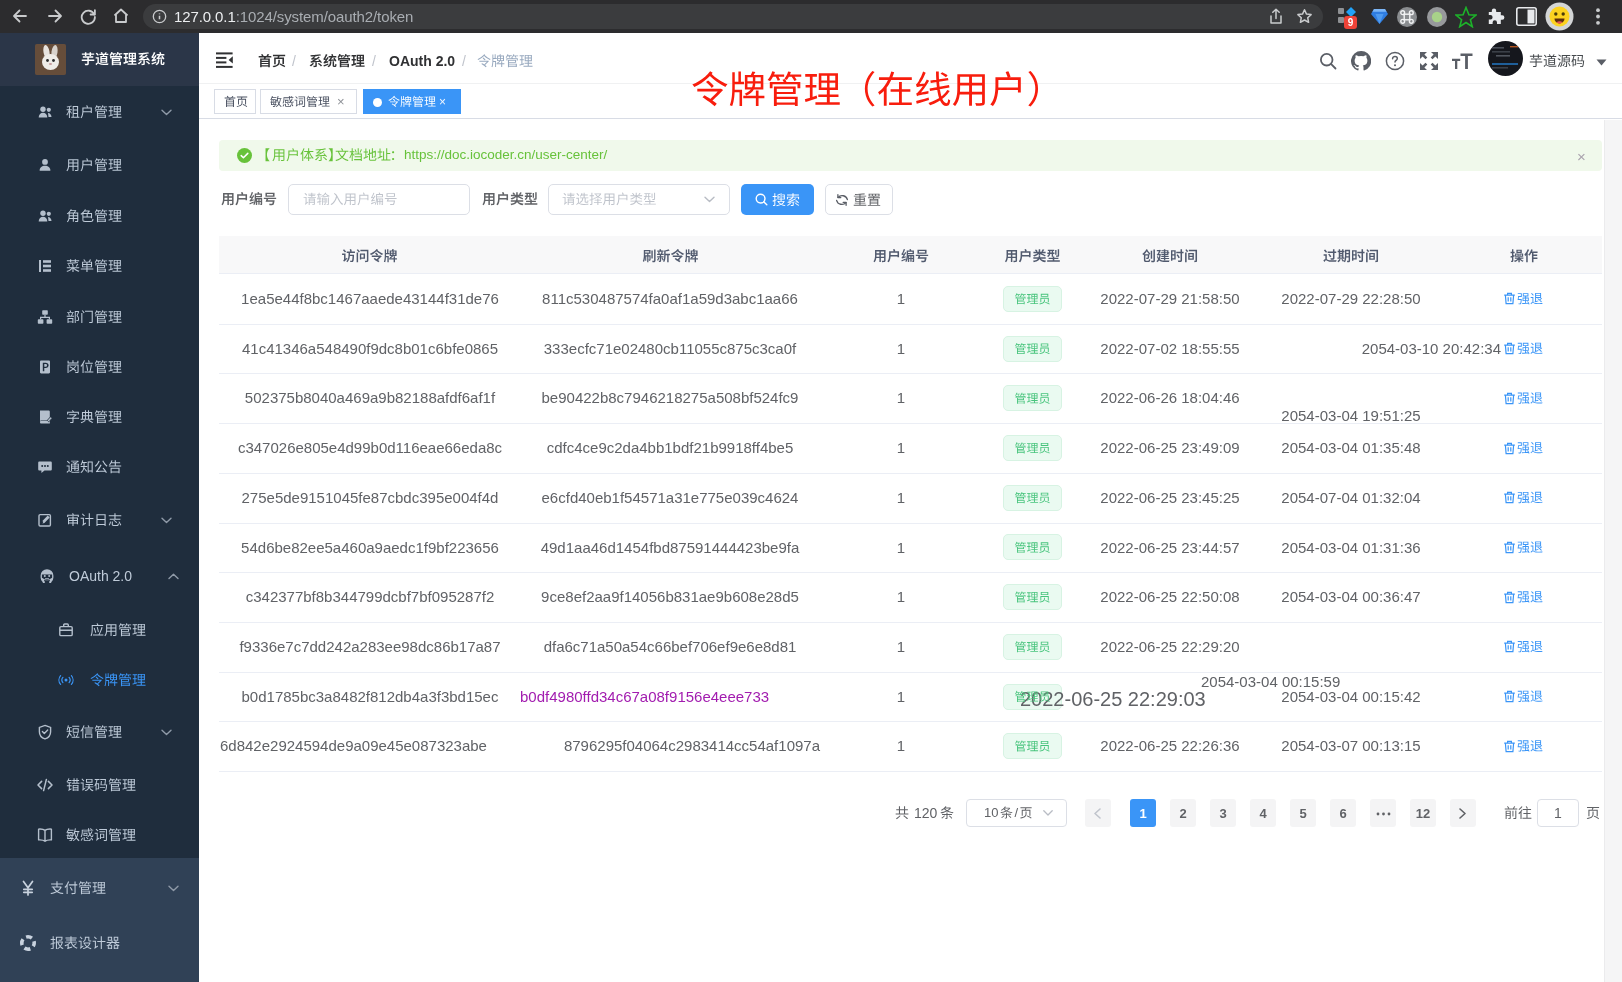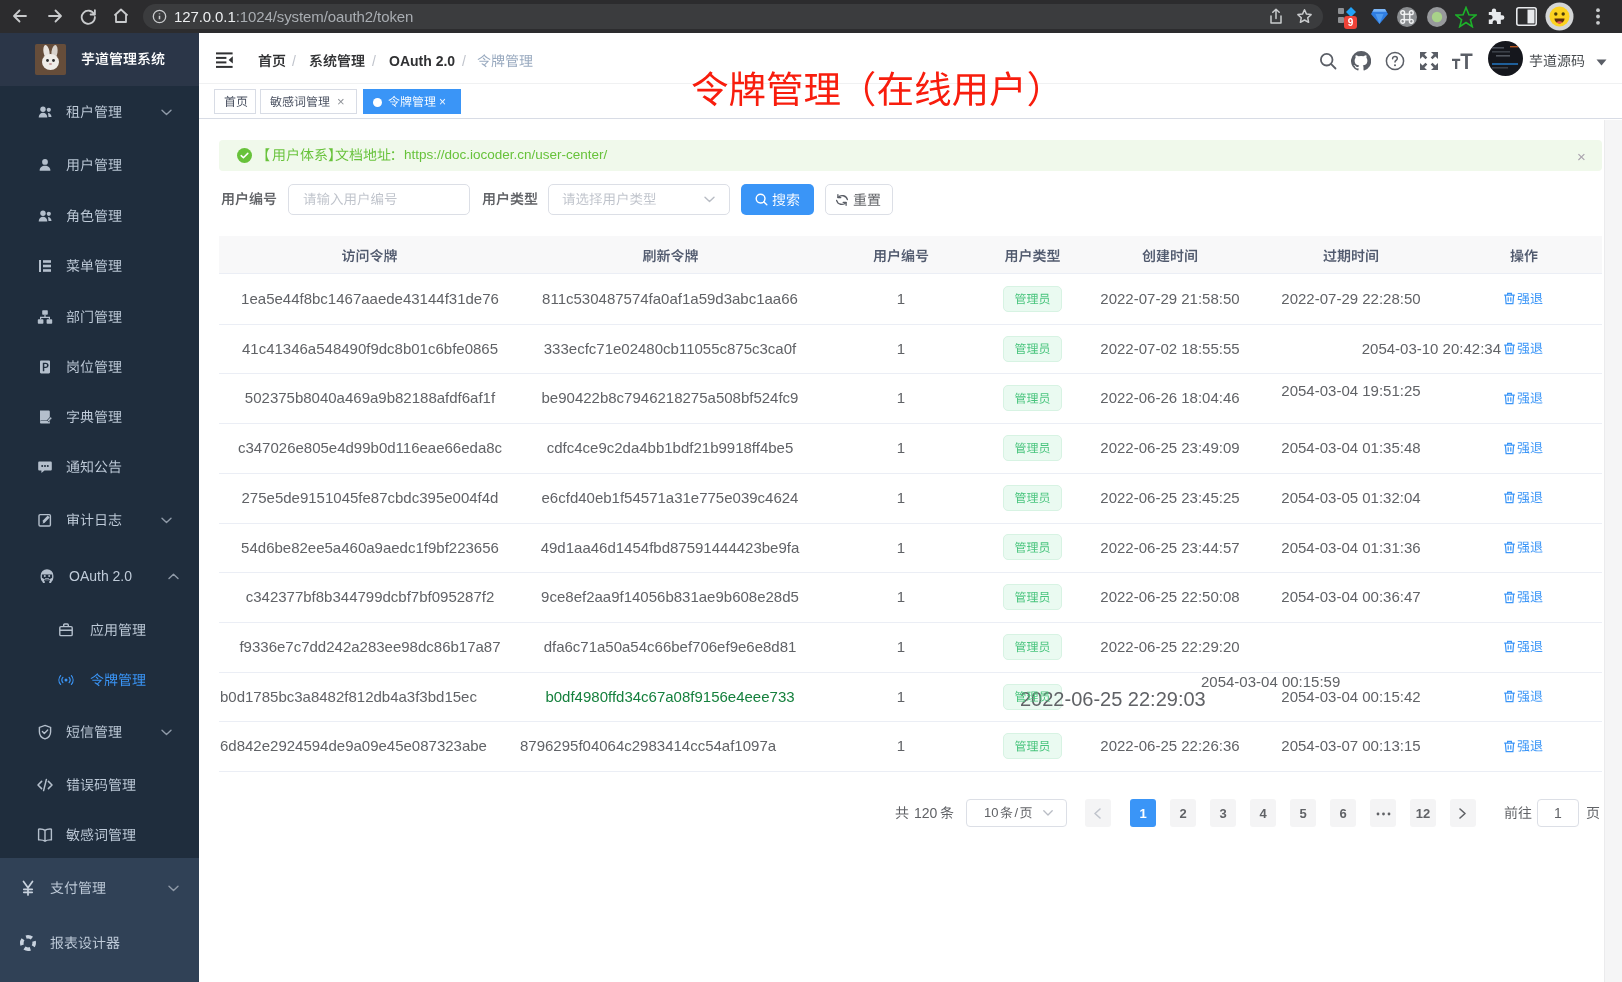--- a/index.html
+++ b/index.html
@@ -327,41 +327,41 @@
 <div class="tx" style="left:1351px;top:340.8px;width:300px;margin-left:-150px;text-align:right;font-size:15px;color:#606266">2054-03-10 20:42:34</div>
 <svg class="ab" style="left:1503px;top:342.1px" width="13" height="13" viewBox="0 0 13 13" fill="none" stroke="#3a95f7" stroke-width="1.2">
     <path d="M1.2 3.2h10.6M4.6 3V1.4h3.8V3M2.4 3.3l.7 8.3h6.8l.7-8.3M5.2 5.2v4.3M7.8 5.2v4.3"></path>
   </svg>
 <div class="ab" style="left:219px;top:423.1px;width:1383px;height:1px;background:#ebeef5"></div>
 <div class="tx" style="left:370px;top:390.4px;width:300px;margin-left:-150px;text-align:center;font-size:15px;color:#606266">502375b8040a469a9b82188afdf6af1f</div>
 <div class="tx" style="left:670px;top:390.4px;width:300px;margin-left:-150px;text-align:center;font-size:15px;color:#606266">be90422b8c7946218275a508bf524fc9</div>
 <div class="tx" style="left:901px;top:390.4px;width:300px;margin-left:-150px;text-align:center;font-size:15px;color:#606266">1</div>
 <div class="ab" style="left:1003px;top:385.2px;width:59px;height:26px;background:#eafaf1;border:1px solid #d7f3e3;border-radius:5px"></div>
 <div class="tx" style="left:1170px;top:390.4px;width:300px;margin-left:-150px;text-align:center;font-size:15px;color:#606266">2022-06-26 18:04:46</div>
-<div class="tx" style="left:1351px;top:383px;width:300px;margin-left:-150px;text-align:center;font-size:15px;color:#606266">2054-03-04 19:51:25</div>
+<div class="tx" style="left:1351px;top:408px;width:300px;margin-left:-150px;text-align:center;font-size:15px;color:#606266">2054-03-04 19:51:25</div>
 <svg class="ab" style="left:1503px;top:391.8px" width="13" height="13" viewBox="0 0 13 13" fill="none" stroke="#3a95f7" stroke-width="1.2">
     <path d="M1.2 3.2h10.6M4.6 3V1.4h3.8V3M2.4 3.3l.7 8.3h6.8l.7-8.3M5.2 5.2v4.3M7.8 5.2v4.3"></path>
   </svg>
 <div class="ab" style="left:219px;top:472.8px;width:1383px;height:1px;background:#ebeef5"></div>
 <div class="tx" style="left:370px;top:440.2px;width:300px;margin-left:-150px;text-align:center;font-size:15px;color:#606266">c347026e805e4d99b0d116eae66eda8c</div>
 <div class="tx" style="left:670px;top:440.2px;width:300px;margin-left:-150px;text-align:center;font-size:15px;color:#606266">cdfc4ce9c2da4bb1bdf21b9918ff4be5</div>
 <div class="tx" style="left:901px;top:440.2px;width:300px;margin-left:-150px;text-align:center;font-size:15px;color:#606266">1</div>
 <div class="ab" style="left:1003px;top:435.0px;width:59px;height:26px;background:#eafaf1;border:1px solid #d7f3e3;border-radius:5px"></div>
 <div class="tx" style="left:1170px;top:440.2px;width:300px;margin-left:-150px;text-align:center;font-size:15px;color:#606266">2022-06-25 23:49:09</div>
 <div class="tx" style="left:1351px;top:440.2px;width:300px;margin-left:-150px;text-align:center;font-size:15px;color:#606266">2054-03-04 01:35:48</div>
 <svg class="ab" style="left:1503px;top:441.5px" width="13" height="13" viewBox="0 0 13 13" fill="none" stroke="#3a95f7" stroke-width="1.2">
     <path d="M1.2 3.2h10.6M4.6 3V1.4h3.8V3M2.4 3.3l.7 8.3h6.8l.7-8.3M5.2 5.2v4.3M7.8 5.2v4.3"></path>
   </svg>
 <div class="ab" style="left:219px;top:522.5px;width:1383px;height:1px;background:#ebeef5"></div>
 <div class="tx" style="left:370px;top:489.9px;width:300px;margin-left:-150px;text-align:center;font-size:15px;color:#606266">275e5de9151045fe87cbdc395e004f4d</div>
 <div class="tx" style="left:670px;top:489.9px;width:300px;margin-left:-150px;text-align:center;font-size:15px;color:#606266">e6cfd40eb1f54571a31e775e039c4624</div>
 <div class="tx" style="left:901px;top:489.9px;width:300px;margin-left:-150px;text-align:center;font-size:15px;color:#606266">1</div>
 <div class="ab" style="left:1003px;top:484.7px;width:59px;height:26px;background:#eafaf1;border:1px solid #d7f3e3;border-radius:5px"></div>
 <div class="tx" style="left:1170px;top:489.9px;width:300px;margin-left:-150px;text-align:center;font-size:15px;color:#606266">2022-06-25 23:45:25</div>
-<div class="tx" style="left:1351px;top:489.9px;width:300px;margin-left:-150px;text-align:center;font-size:15px;color:#606266">2054-03-05 01:32:04</div>
+<div class="tx" style="left:1351px;top:489.9px;width:300px;margin-left:-150px;text-align:center;font-size:15px;color:#606266">2054-07-04 01:32:04</div>
 <svg class="ab" style="left:1503px;top:491.2px" width="13" height="13" viewBox="0 0 13 13" fill="none" stroke="#3a95f7" stroke-width="1.2">
     <path d="M1.2 3.2h10.6M4.6 3V1.4h3.8V3M2.4 3.3l.7 8.3h6.8l.7-8.3M5.2 5.2v4.3M7.8 5.2v4.3"></path>
   </svg>
 <div class="ab" style="left:219px;top:572.2px;width:1383px;height:1px;background:#ebeef5"></div>
 <div class="tx" style="left:370px;top:539.6px;width:300px;margin-left:-150px;text-align:center;font-size:15px;color:#606266">54d6be82ee5a460a9aedc1f9bf223656</div>
 <div class="tx" style="left:670px;top:539.6px;width:300px;margin-left:-150px;text-align:center;font-size:15px;color:#606266">49d1aa46d1454fbd87591444423be9fa</div>
 <div class="tx" style="left:901px;top:539.6px;width:300px;margin-left:-150px;text-align:center;font-size:15px;color:#606266">1</div>
 <div class="ab" style="left:1003px;top:534.4px;width:59px;height:26px;background:#eafaf1;border:1px solid #d7f3e3;border-radius:5px"></div>
 <div class="tx" style="left:1170px;top:539.6px;width:300px;margin-left:-150px;text-align:center;font-size:15px;color:#606266">2022-06-25 23:44:57</div>
 <div class="tx" style="left:1351px;top:539.6px;width:300px;margin-left:-150px;text-align:center;font-size:15px;color:#606266">2054-03-04 01:31:36</div>
@@ -382,32 +382,32 @@
 <div class="tx" style="left:370px;top:639.0px;width:300px;margin-left:-150px;text-align:center;font-size:15px;color:#606266">f9336e7c7dd242a283ee98dc86b17a87</div>
 <div class="tx" style="left:670px;top:639.0px;width:300px;margin-left:-150px;text-align:center;font-size:15px;color:#606266">dfa6c71a50a54c66bef706ef9e6e8d81</div>
 <div class="tx" style="left:901px;top:639.0px;width:300px;margin-left:-150px;text-align:center;font-size:15px;color:#606266">1</div>
 <div class="ab" style="left:1003px;top:633.8px;width:59px;height:26px;background:#eafaf1;border:1px solid #d7f3e3;border-radius:5px"></div>
 <div class="tx" style="left:1170px;top:639.0px;width:300px;margin-left:-150px;text-align:center;font-size:15px;color:#606266">2022-06-25 22:29:20</div>
 <div class="tx" style="left:1351px;top:674px;width:300px;margin-left:-150px;font-size:15px;color:#606266">2054-03-04 00:15:59</div>
 <svg class="ab" style="left:1503px;top:640.3px" width="13" height="13" viewBox="0 0 13 13" fill="none" stroke="#3a95f7" stroke-width="1.2">
     <path d="M1.2 3.2h10.6M4.6 3V1.4h3.8V3M2.4 3.3l.7 8.3h6.8l.7-8.3M5.2 5.2v4.3M7.8 5.2v4.3"></path>
   </svg>
 <div class="ab" style="left:219px;top:721.3px;width:1383px;height:1px;background:#ebeef5"></div>
-<div class="tx" style="left:370px;top:688.7px;width:300px;margin-left:-150px;font-size:15px;color:#606266">b0d1785bc3a8482f812db4a3f3bd15ec</div>
-<div class="tx" style="left:670px;top:688.7px;width:300px;margin-left:-150px;text-align:center;font-size:15px;color:#15803d">b0df4980ffd34c67a08f9156e4eee733</div>
+<div class="tx" style="left:370px;top:688.7px;width:300px;margin-left:-150px;text-align:center;font-size:15px;color:#606266">b0d1785bc3a8482f812db4a3f3bd15ec</div>
+<div class="tx" style="left:670px;top:688.7px;width:300px;margin-left:-150px;text-align:left;font-size:15px;color:#a21caf">b0df4980ffd34c67a08f9156e4eee733</div>
 <div class="tx" style="left:901px;top:688.7px;width:300px;margin-left:-150px;text-align:center;font-size:15px;color:#606266">1</div>
 <div class="ab" style="left:1003px;top:683.5px;width:59px;height:26px;background:#eafaf1;border:1px solid #d7f3e3;border-radius:5px"></div>
 <div class="tx" style="left:1170px;top:688.7px;width:300px;margin-left:-150px;text-align:left;font-size:20px;color:#606266">2022-06-25 22:29:03</div>
 <div class="tx" style="left:1351px;top:688.7px;width:300px;margin-left:-150px;text-align:center;font-size:15px;color:#606266">2054-03-04 00:15:42</div>
 <svg class="ab" style="left:1503px;top:690.0px" width="13" height="13" viewBox="0 0 13 13" fill="none" stroke="#3a95f7" stroke-width="1.2">
     <path d="M1.2 3.2h10.6M4.6 3V1.4h3.8V3M2.4 3.3l.7 8.3h6.8l.7-8.3M5.2 5.2v4.3M7.8 5.2v4.3"></path>
   </svg>
 <div class="ab" style="left:219px;top:771.0px;width:1383px;height:1px;background:#ebeef5"></div>
 <div class="tx" style="left:370px;top:738.4px;width:300px;margin-left:-150px;font-size:15px;color:#606266">6d842e2924594de9a09e45e087323abe</div>
-<div class="tx" style="left:670px;top:738.4px;width:300px;margin-left:-150px;text-align:left;font-size:15px;color:#606266">8796295f04064c2983414cc54af1097a</div>
+<div class="tx" style="left:670px;top:738.4px;width:300px;margin-left:-150px;text-align:right;font-size:15px;color:#606266">8796295f04064c2983414cc54af1097a</div>
 <div class="tx" style="left:901px;top:738.4px;width:300px;margin-left:-150px;text-align:center;font-size:15px;color:#606266">1</div>
 <div class="ab" style="left:1003px;top:733.1px;width:59px;height:26px;background:#eafaf1;border:1px solid #d7f3e3;border-radius:5px"></div>
 <div class="tx" style="left:1170px;top:738.4px;width:300px;margin-left:-150px;text-align:center;font-size:15px;color:#606266">2022-06-25 22:26:36</div>
 <div class="tx" style="left:1351px;top:738.4px;width:300px;margin-left:-150px;text-align:center;font-size:15px;color:#606266">2054-03-07 00:13:15</div>
 <svg class="ab" style="left:1503px;top:739.6px" width="13" height="13" viewBox="0 0 13 13" fill="none" stroke="#3a95f7" stroke-width="1.2">
     <path d="M1.2 3.2h10.6M4.6 3V1.4h3.8V3M2.4 3.3l.7 8.3h6.8l.7-8.3M5.2 5.2v4.3M7.8 5.2v4.3"></path>
   </svg>
 <div class="tx" style="left:914px;top:805.5px;font-size:14px;color:#606266">120</div>
 <div class="ab" style="left:966px;top:799px;width:101px;height:28px;background:#fff;border:1px solid #dcdfe6;border-radius:4px"></div>
 <div class="tx" style="left:984px;top:806px;font-size:13px;color:#606266">10</div>

